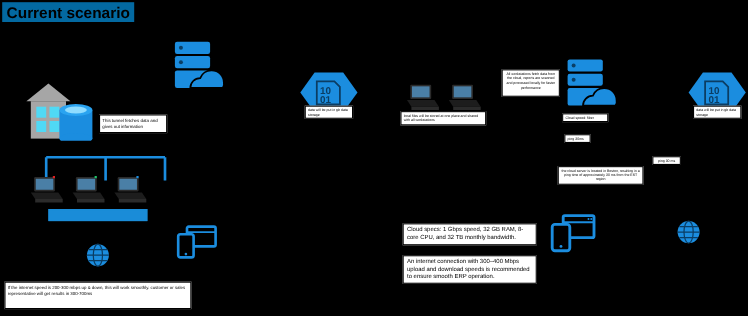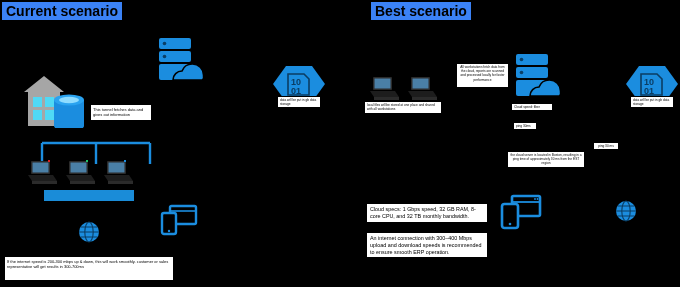--- a/index.html
+++ b/index.html
@@ -2,21 +2,21 @@
 <html><head>
 <meta charset="utf-8">
 <style>
   html,body{margin:0;padding:0;background:#000;}
   body{width:680px;height:287px;overflow:hidden;font-family:"Liberation Sans",sans-serif;}
   #canvas{position:relative;width:680px;height:287px;background:#000;}
   .abs{position:absolute;}
 
   
   .section-title{
-    background:#3b82f6;color:#000;font-weight:bold;font-size:14px;
+    background:#0369a1;color:#000;font-weight:bold;font-size:14px;
     line-height:16px;padding:1px 4px;white-space:nowrap;
   }
 
   
   .note{
     background:#ffffff;color:#000;border:1px solid #000;
     font-size:4px;line-height:5.2px;padding:2px 2px;
     box-sizing:border-box;overflow:hidden;
   }
   .note-lg{font-size:5.4px;line-height:6.8px;padding:2px 3px;}
@@ -129,21 +129,20 @@
       <path d="M10 7 H36" stroke="#1b8ddf" stroke-width="1.6"></path>
       <rect x="2" y="9" width="14" height="21" rx="2" fill="#000" stroke="#1b8ddf" stroke-width="2.4"></rect>
       <circle cx="9" cy="27" r="1.2" fill="#1b8ddf"></circle>
     </svg>
   </div>
 
   <div class="abs note" style="left:4px;top:256px;width:170px;height:25px;">
     <span>If the internet speed is 200-300 mbps up &amp; down, this will work smoothly. customer or sales representative will get results in 300-700ms</span>
   </div>
 
-  <div class="abs section-title" style="left:371px;top:2px;">Best scenario</div>
 
   <div class="abs icon-wrap" style="left:368px;top:76px;width:34px;height:26px;">
     <svg width="34" height="26" viewBox="0 0 34 26">
       <rect x="5" y="1" width="19" height="13" rx="1" fill="#2b2b2b"></rect>
       <rect x="6.5" y="2.5" width="16" height="10" fill="#4a7fa6"></rect>
       <polygon points="2,15 27,15 31,21 6,21" fill="#1d1d1d"></polygon>
       <polygon points="6,21 31,21 31,24 6,24" fill="#2b2b2b"></polygon>
     </svg>
   </div>
   <div class="abs icon-wrap" style="left:406px;top:76px;width:34px;height:26px;">

